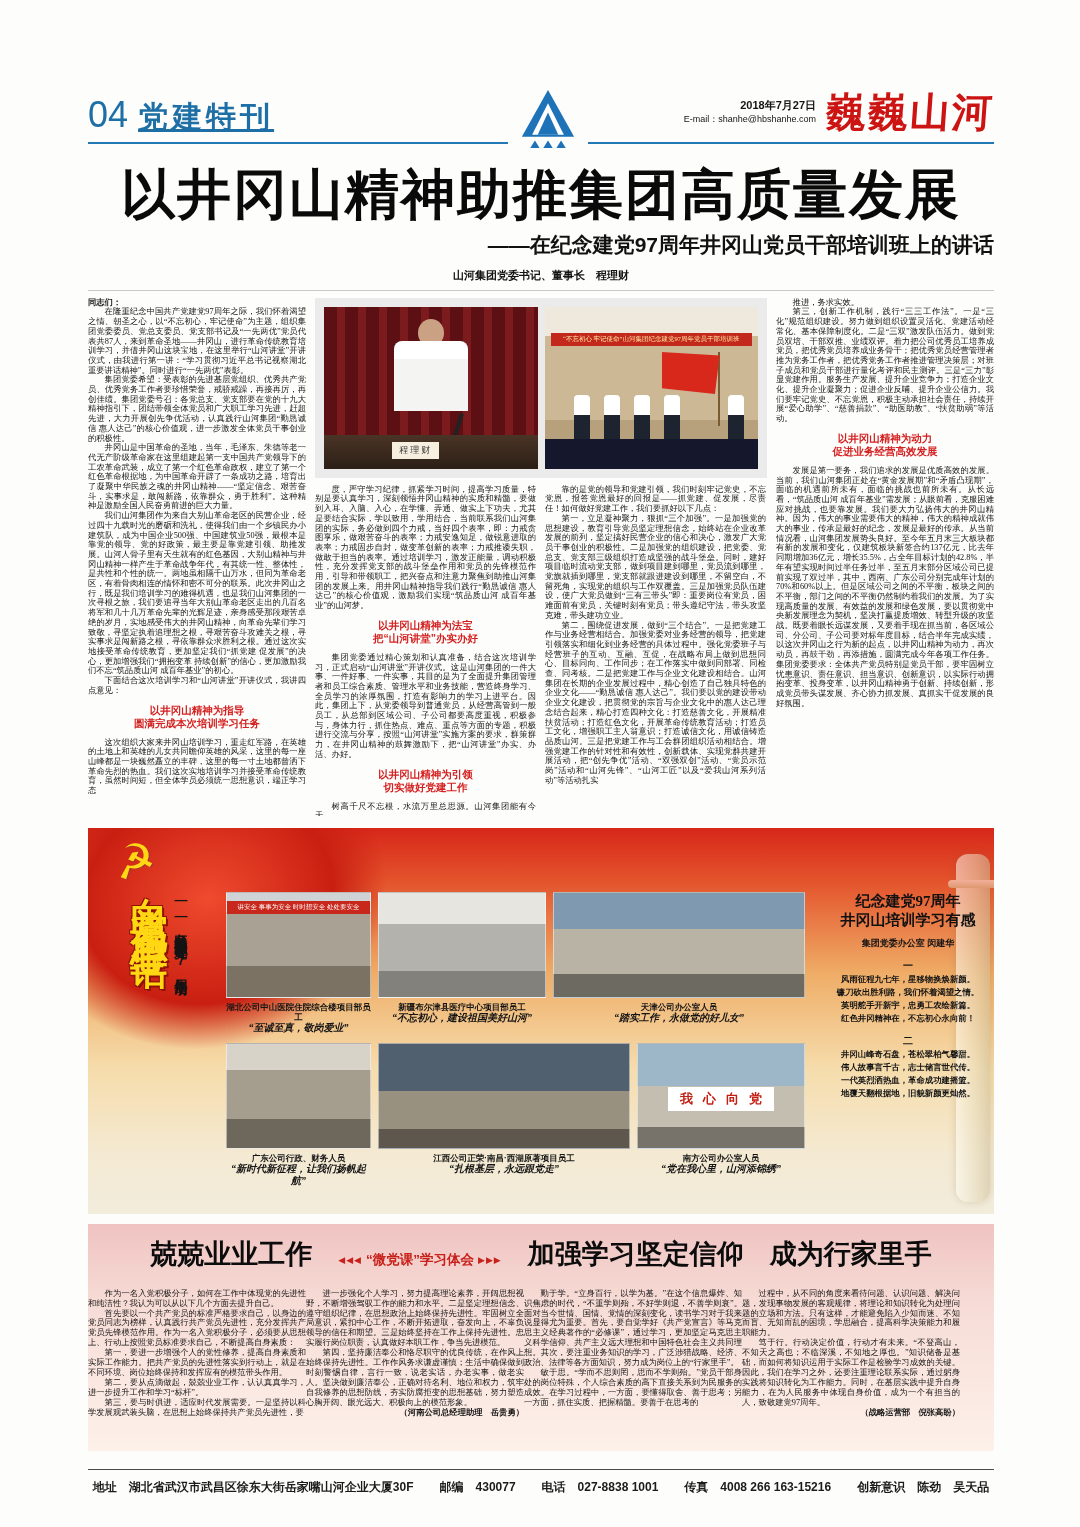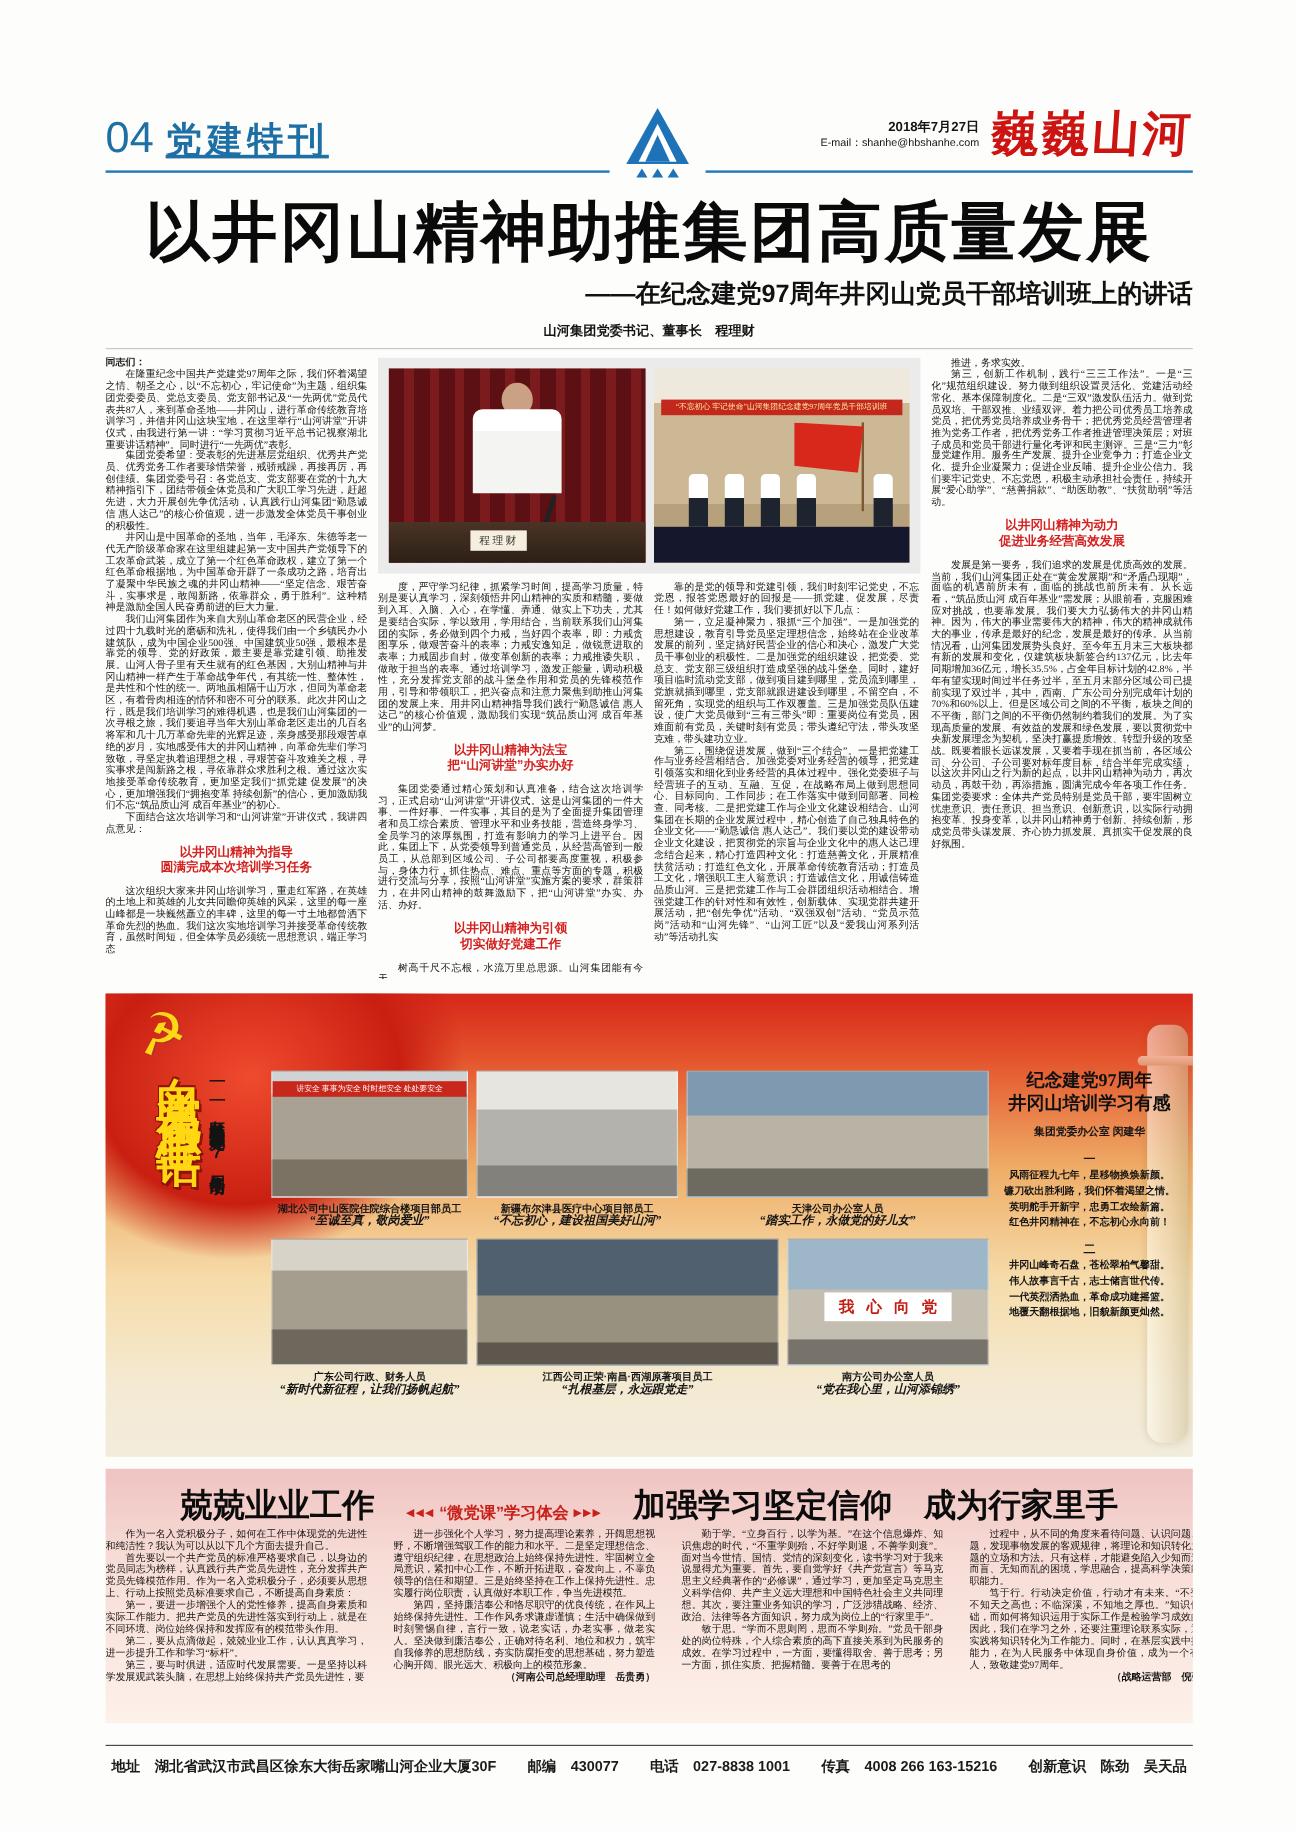--- a/index.html
+++ b/index.html
@@ -31,21 +31,21 @@
   .byline{text-align:center;font-size:11px;font-weight:700;margin-top:9px;font-family:"Liberation Sans",sans-serif;}
   .rule{border-top:1px solid #c9c9c9;margin-top:7px;}
 
   
   .cols{display:flex;gap:9px;margin-top:7px;height:518px;overflow:hidden;}
   .acol{width:218px;flex:0 0 218px;font-size:8.3px;line-height:9.7px;text-align:justify;overflow:hidden;}
   .mid{width:452px;flex:0 0 452px;display:flex;flex-direction:column;}
   .mid-cols{display:flex;gap:9px;flex:1;overflow:hidden;}
   .mid-cols .acol{width:221px;flex:0 0 221px;}
   .acol p{margin:0;text-indent:2em;}
-  .acol p.lead{text-indent:0;font-weight:700;font-family:Liberation Mono, monospace;}
+  .acol p.lead{text-indent:0;font-weight:700;}
   .acol p.h{color:#d42020;font-weight:700;text-indent:0;text-align:center;white-space:pre-line;
             margin:8px 0;font-size:10.5px;line-height:13px;font-family:"Liberation Sans",sans-serif;}
   .acol p.sign{text-indent:0;text-align:right;font-weight:700;font-family:"Liberation Sans",sans-serif;}
 
   
   .photos{background:#ebebeb;height:180px;flex:0 0 180px;display:flex;gap:7px;padding:9px;box-sizing:border-box;margin-bottom:7px;}
   .sphoto{flex:1;position:relative;overflow:hidden;}
   .sp1{background:repeating-linear-gradient(90deg,#5d1013 0 13px,#7c1b1d 13px 21px);}
   .sp1 .desk{position:absolute;left:0;right:0;bottom:0;height:34px;background:linear-gradient(#4a3426,#2c1f15);}
   .sp1 .person{position:absolute;left:50%;top:34px;width:74px;height:70px;margin-left:-37px;
@@ -76,21 +76,21 @@
            text-shadow:2px 2px 0 #8f1207,-1px -1px 0 #8f1207,1px -1px 0 #8f1207,-1px 1px 0 #8f1207;}
   .v-sub{writing-mode:vertical-rl;text-orientation:upright;font-size:13px;font-weight:700;color:#141414;
          letter-spacing:1px;margin-top:24px;font-family:"Liberation Sans",sans-serif;}
   .pillar{position:absolute;right:4px;top:26px;width:34px;height:348px;border-radius:12px;opacity:.55;
           background:linear-gradient(90deg,#fffdf4,#e7dcbe 60%,#cdbf9a);box-shadow:0 0 8px rgba(120,90,40,.4);}
   .pillar:before{content:"";position:absolute;left:-8px;top:26px;width:50px;height:8px;border-radius:4px;
           background:linear-gradient(#fffdf4,#d8cba6);}
   .grid{position:absolute;left:138px;top:64px;width:602px;}
   .grow{display:flex;gap:7px;margin-bottom:8px;}
   .fig{overflow:hidden;}
-  .fw1{width:164px;} .fw2{width:168px;} .fw3{width:252px;}
+  .fw1{width:145px;} .fw2{width:168px;} .fw3{width:252px;}
   .ph{height:106px;position:relative;overflow:hidden;border:1px solid rgba(255,255,255,.5);box-sizing:border-box;}
   .ph-a{background:linear-gradient(180deg,#cfd3d6 0 18%,#a9a294 18% 70%,#7c7263 70%);}
   .ph-b{background:linear-gradient(180deg,#e7e5e0 0 30%,#b4b2ac 30% 75%,#83817c 75%);}
   .ph-c{background:linear-gradient(180deg,#7f9ab0 0 35%,#b9b3a6 35% 78%,#6d6a62 78%);}
   .ph-d{background:linear-gradient(180deg,#d8d3c9 0 25%,#a59d8e 25% 72%,#6e675c 72%);}
   .ph-e{background:linear-gradient(180deg,#9db7c8 0 40%,#c4beb0 40% 80%,#77736a 80%);}
   .ph-f{background:linear-gradient(180deg,#51606e 0 45%,#98917f 45% 82%,#5d574d 82%);}
   .ph .safety{position:absolute;left:0;right:0;top:8%;background:#c8271b;color:#fff;font-size:6.5px;
               text-align:center;padding:2px 0;white-space:nowrap;overflow:hidden;}
   .ph .signs{position:absolute;left:50%;top:42%;transform:translateX(-50%);background:#fff;color:#c41f14;
@@ -104,21 +104,21 @@
   .poem-no{font-weight:900;font-size:10px;margin-top:9px;}
   .poem p{font-size:8.4px;line-height:1.55;margin:0;font-weight:600;}
 
   
   .bottom{margin-top:10px;background:linear-gradient(180deg,#efc3c1 0%,#f7dcd6 35%,#fdf1ea 100%);
           padding:12px 0 10px;overflow:hidden;}
   .bhead{display:flex;justify-content:center;align-items:baseline;gap:26px;
          font-family:"Liberation Sans","DejaVu Sans",sans-serif;font-weight:900;font-size:27px;color:#0c0c0c;}
   .bhead .mini{font-size:13.5px;color:#c8201a;font-weight:900;display:flex;align-items:center;gap:4px;}
   .bhead .arr{font-size:9px;letter-spacing:1px;color:#c8201a;font-family:"DejaVu Sans",sans-serif;}
-  .bcols{display:flex;gap:22px;margin-top:2px;height:152px;overflow:hidden;}
+  .bcols{display:flex;gap:0;margin-top:17px;height:152px;overflow:hidden;}
   .bcols .acol{font-size:8.3px;line-height:9.9px;}
 
   
   .footer{margin-top:18px;border-top:1.5px solid #4a4a4a;padding-top:9px;display:flex;gap:26px;
           justify-content:center;font-family:"Liberation Sans",sans-serif;font-weight:700;font-size:12px;color:#1b1b1b;}
 </style>
 </head>
 <body>
 
 <div class="page">

